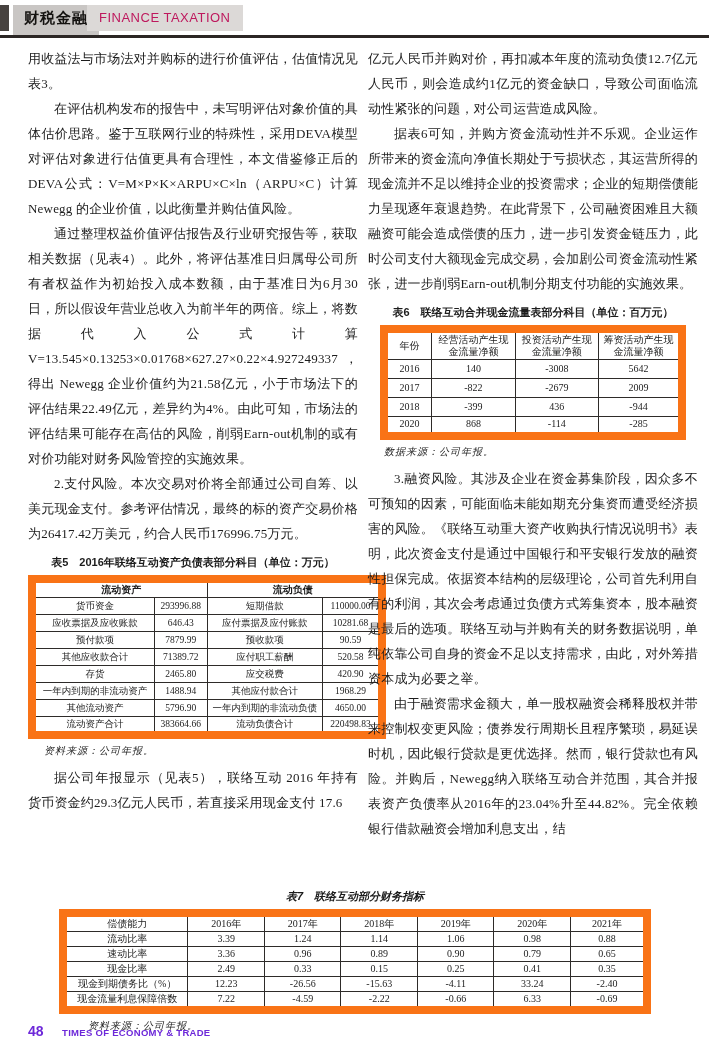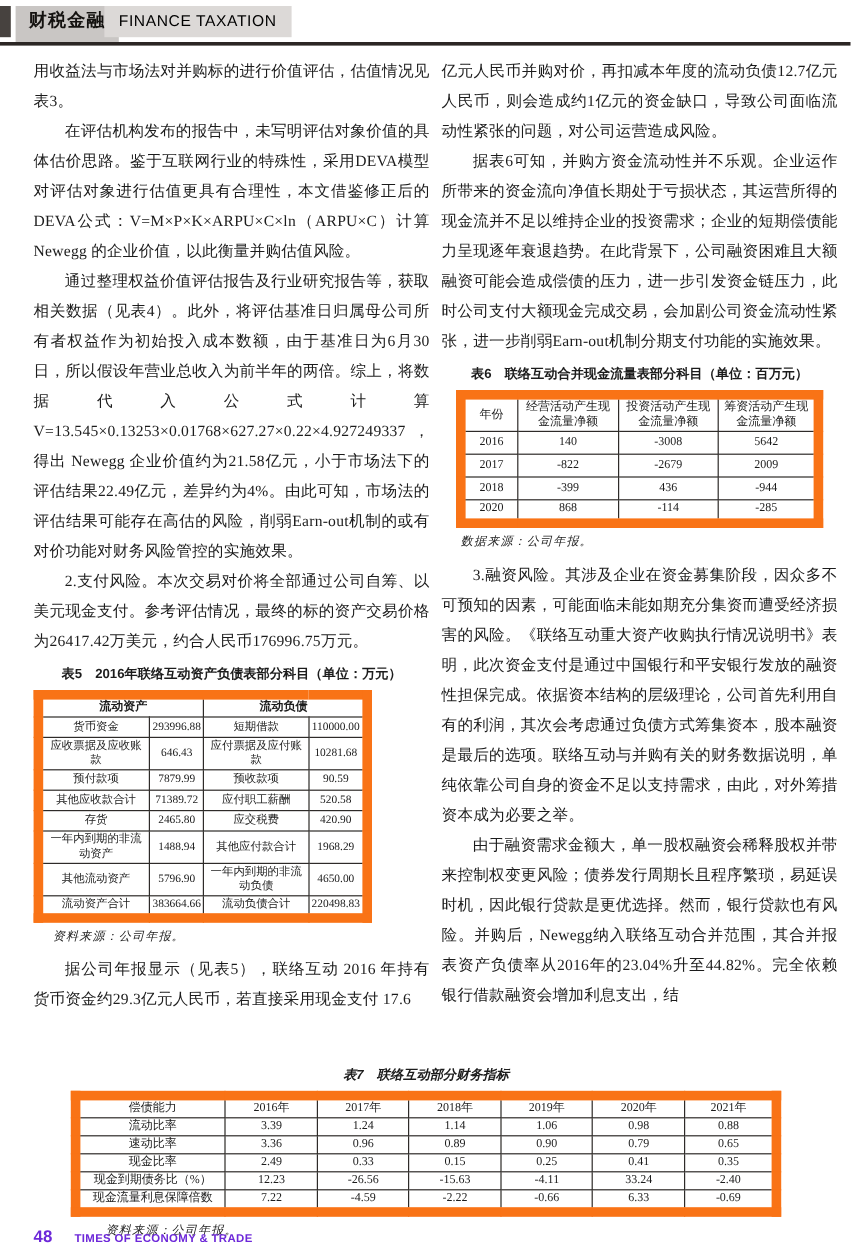--- a/index.html
+++ b/index.html
@@ -12,21 +12,21 @@
   .header { position:absolute; top:5px; left:0; width:709px; height:30px; }
   .accent  { position:absolute; left:0; top:0; width:9px; height:26px; background:#47423f; }
   .h-cn {
     position:absolute; left:13px; top:0; height:32px; line-height:26px;
     background:#c9c6c4; padding:0 11px; font-family:"Liberation Sans",sans-serif;
     font-weight:bold; font-size:15px; color:#141210; letter-spacing:1px;
   }
   .h-en {
     position:absolute; left:87px; top:0; height:26px; line-height:26px;
     background:#dcd9d7; padding:0 12px; font-family:"Liberation Sans",sans-serif;
-    font-size:13px; color:#000000; letter-spacing:0.5px;
+    font-size:13px; color:#be185d; letter-spacing:0.5px;
   }
   .rule { position:absolute; top:30px; left:0; width:709px; height:3px; background:#2b2624; }
   
   .col {
     position:absolute; top:46px; width:330px;
     font-size:13px; line-height:25px; text-align:justify; letter-spacing:0.2px;
   }
   .col-left  { left:28px; }
   .col-right { left:368px; }
   .col p { text-indent:2em; }
@@ -37,21 +37,21 @@
     font-size:11px; text-align:center; margin:9px 0 5px; line-height:15px; letter-spacing:0;
   }
   table.datatable {
     border-collapse:collapse; border:8px solid #f97316;
     font-family:"Liberation Serif",serif; letter-spacing:0;
   }
   table.datatable th, table.datatable td {
     border:1px solid #2e2b29; text-align:center; vertical-align:middle;
     padding:1px 2px; line-height:12px;
   }
-  table.t5 { width:282px; font-size:9.5px; }
+  table.t5 { width:358px; font-size:9.5px; }
   table.t5 th { height:18px; font-weight:bold; font-size:10px; }
   table.t5 td { height:17px; }
   table.t6 { width:306px; margin-left:12px; font-size:10px; }
   table.t6 th { height:29px; font-weight:normal; }
   table.t6 td { height:19px; }
   table.t7 { width:592px; margin:0 auto; font-size:10px; }
   table.t7 th { height:17px; font-weight:normal; }
   table.t7 td { height:15px; }
   .source {
     font-style:italic; font-size:10px; line-height:13px; color:#232323;

